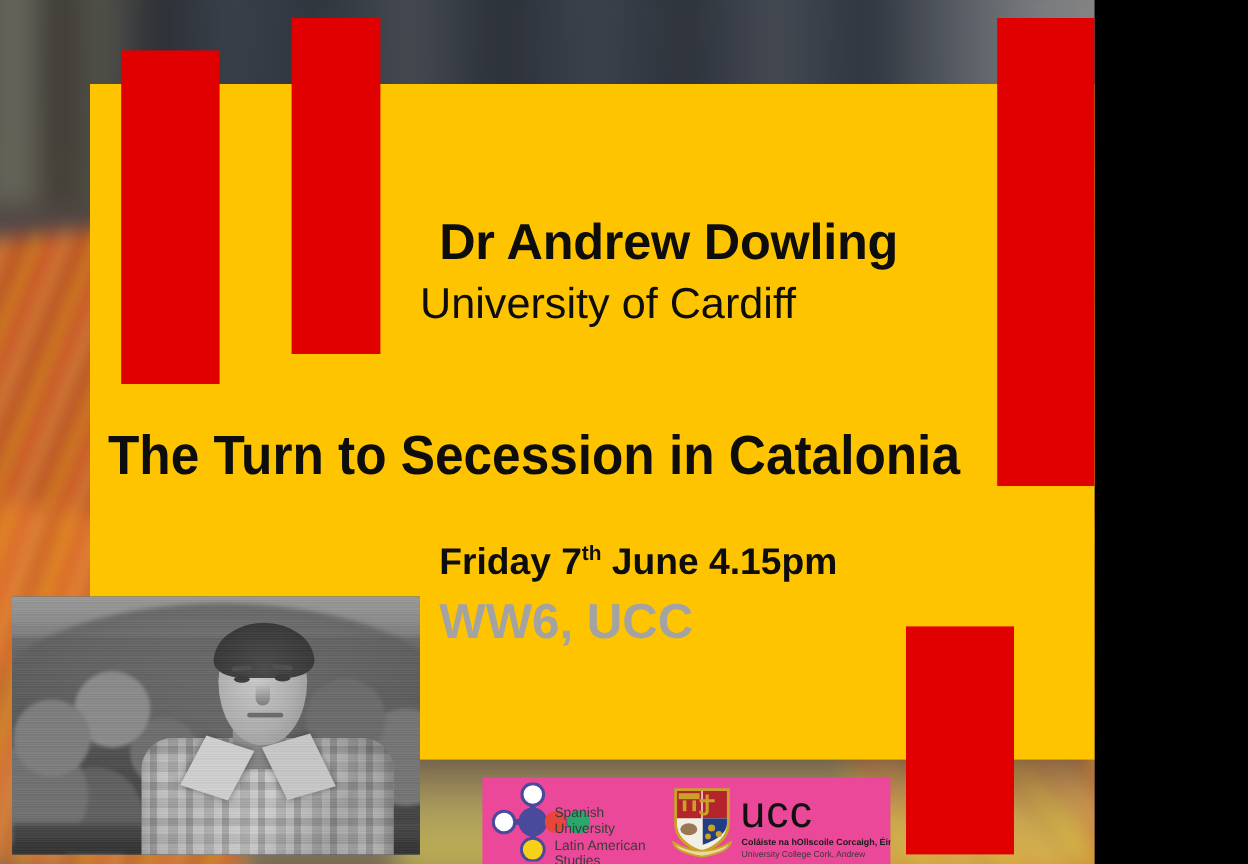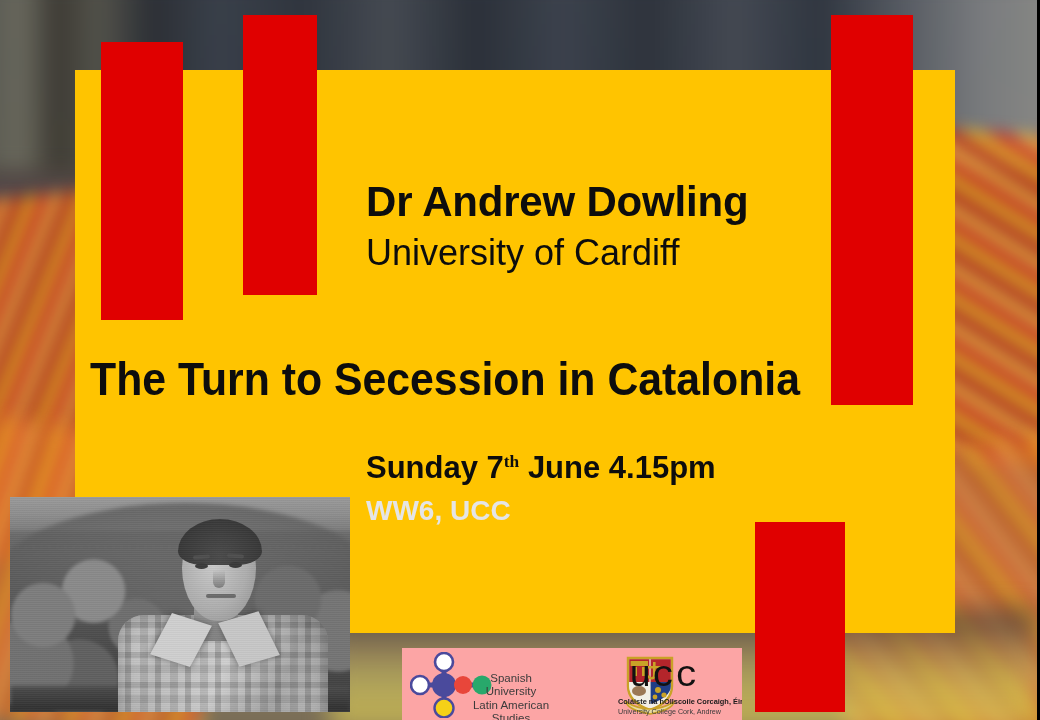--- a/index.html
+++ b/index.html
@@ -2,26 +2,25 @@
 <html><head>
 <meta charset="utf-8">
 <style>
   html, body {
     margin: 0;
     padding: 0;
     background: #000;
   }
   #poster {
     position: relative;
-    width: 1037px;
+    width: 912px;
     height: 720px;
     overflow: hidden;
     font-family: "Liberation Sans", sans-serif;
     background: #253243;
-    text-align: center;
   }
 
   
   .bg-layer {
     position: absolute;
     inset: 0;
     overflow: hidden;
   }
   .bg-base {
     position: absolute;
@@ -157,21 +156,21 @@
     position: absolute;
     left: 366px; top: 178px;
     font-size: 42px;
     font-weight: bold;
     color: #0d0d0d;
     letter-spacing: -.2px;
     white-space: nowrap;
   }
   .speaker-affil {
     position: absolute;
-    left: 366px; top: 232px;
+    left: 350px; top: 232px;
     font-size: 36px;
     font-weight: normal;
     color: #0d0d0d;
     white-space: nowrap;
   }
   .talk-title {
     position: absolute;
     left: 90px; top: 352px;
     font-size: 46px;
     font-weight: bold;
@@ -185,28 +184,27 @@
     left: 366px; top: 450px;
     font-size: 31px;
     font-weight: bold;
     color: #0d0d0d;
     white-space: nowrap;
   }
   .event-when sup {
     font-size: .56em;
     vertical-align: super;
     line-height: 0;
-    font-family: Liberation Serif, serif;
   }
   .event-where {
     position: absolute;
     left: 366px; top: 495px;
-    font-size: 28px;
+    font-size: 41px;
     font-weight: bold;
-    color: #e5e5e5;
+    color: #a3a3a3;
     white-space: nowrap;
   }
 
   
   .speaker-photo {
     position: absolute;
     left: 10px; top: 497px;
     width: 340px; height: 215px;
     overflow: hidden;
     background: #5b5b5b;
@@ -311,37 +309,37 @@
     background:
       repeating-linear-gradient(0deg, rgba(255,255,255,.03) 0 1px, rgba(0,0,0,.03) 1px 2px);
     pointer-events: none;
   }
 
   
   .logo-strip {
     position: absolute;
     left: 402px; top: 648px;
     width: 340px; height: 72px;
-    background: #fca5a5;
+    background: #ec4899;
     overflow: hidden;
   }
   .splas-logo {
     position: absolute; left: 8px; top: 4px; width: 150px; height: 66px;
   }
   .splas-text {
     position: absolute; left: 52px; top: 20px;
     font-size: 11.5px; line-height: 13.4px;
     color: #3b3b3b;
   }
   .ucc-block {
     position: absolute; left: 155px; top: 4px; width: 185px; height: 66px;
   }
   .ucc-word {
-    position: absolute; left: 72px; top: 6px;
-    font-family: Liberation Mono, monospace;
+    position: absolute; left: 60px; top: 6px;
+    font-family: Liberation Sans, sans-serif;
     font-size: 37px;
     line-height: 37px;
     color: #111;
     letter-spacing: 1px;
   }
   .ucc-sub1 {
     position: absolute; left: 61px; top: 45px;
     font-size: 7.4px; font-weight: bold; color: #1a1a1a;
     white-space: nowrap;
   }
@@ -370,21 +368,21 @@
   <div class="yellow-panel"></div>
 
   <div class="red-bar red-bar-1"></div>
   <div class="red-bar red-bar-2"></div>
   <div class="red-bar red-bar-3"></div>
   <div class="red-bar red-bar-4"></div>
 
   <div class="speaker-name">Dr Andrew Dowling</div>
   <div class="speaker-affil">University of Cardiff</div>
   <div class="talk-title">The Turn to Secession in Catalonia</div>
-  <div class="event-when"><span>Sunday 7</span><sup>th</sup><span> June  4.15pm</span></div>
+  <div class="event-when"><span>Friday 7</span><sup>th</sup><span> June  4.15pm</span></div>
   <div class="event-where">WW6, UCC</div>
 
   <div class="speaker-photo">
     <div class="ph-sky"></div>
     <div class="ph-hill-far"></div>
     <div class="ph-trees"></div>
     <div class="ph-ground"></div>
     <div class="ph-torso">
       <div class="ph-plaid"></div>
     </div>

